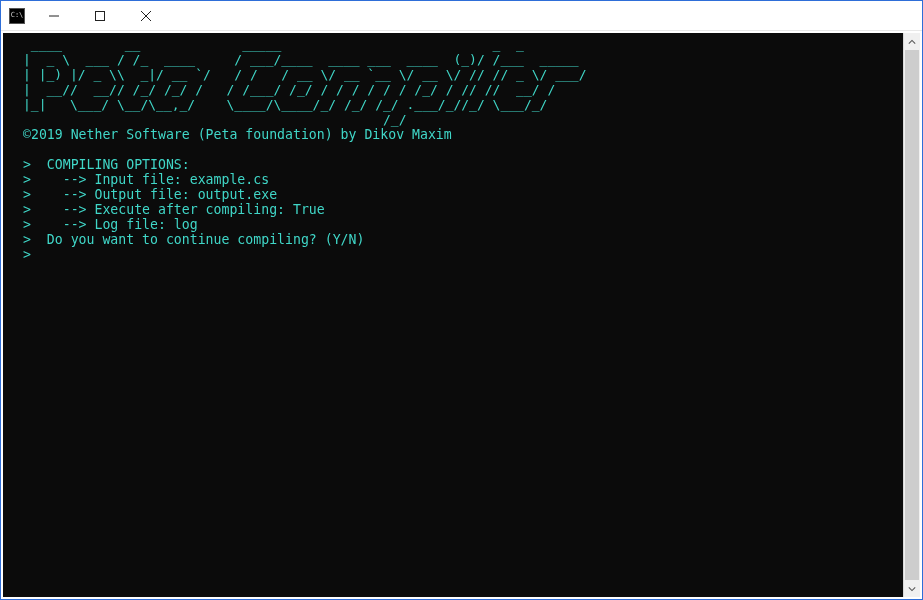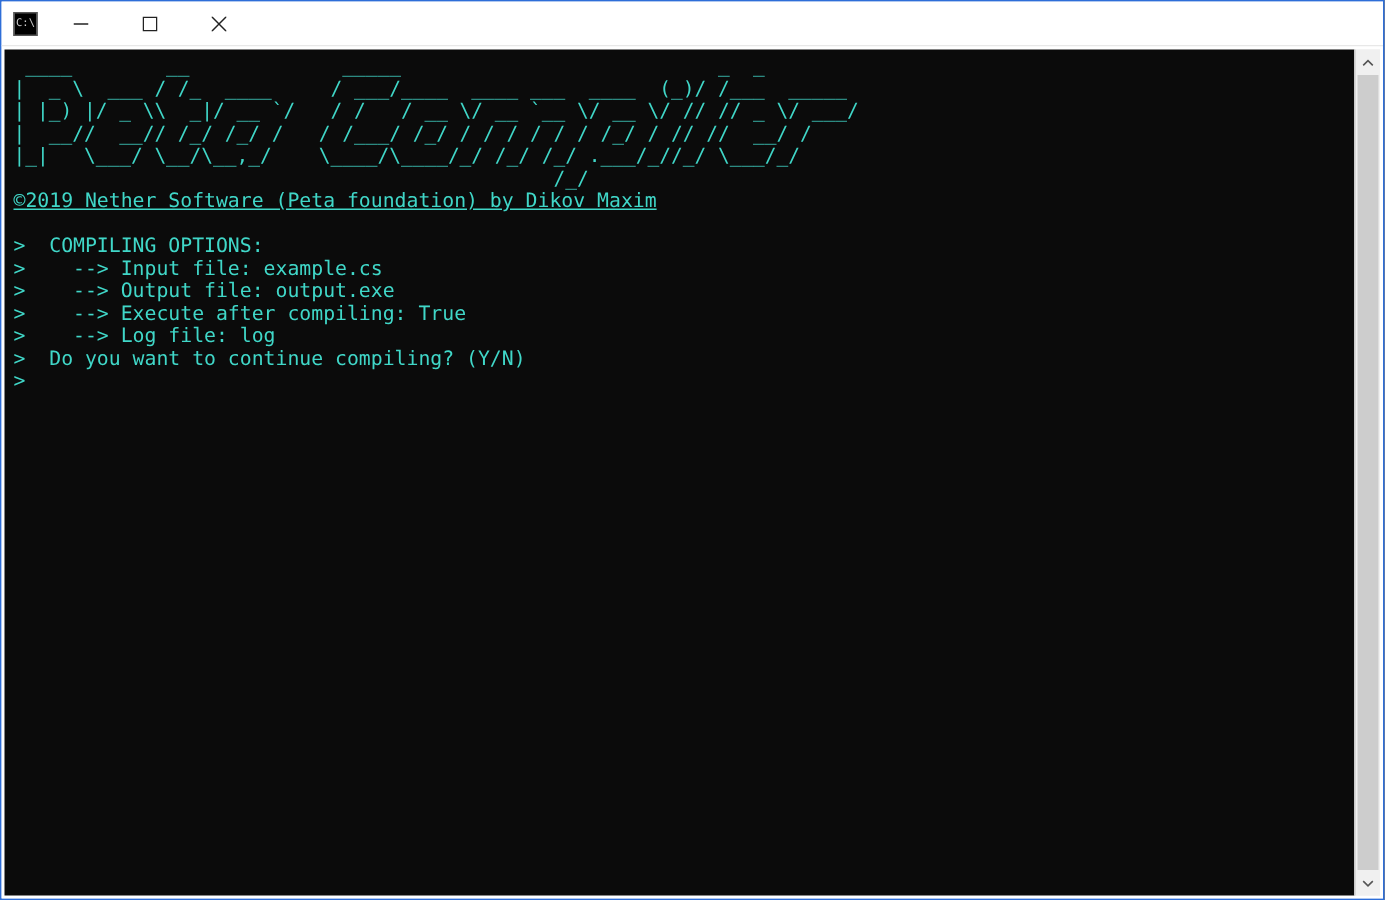--- a/index.html
+++ b/index.html
@@ -60,31 +60,31 @@
     left: 2px; right: 2px; top: 2px; bottom: 2px;
     display: flex;
   }
   .console {
     flex: 1;
     background: #0b0b0b;
     color: #40d7c8;
     font-family: Consolas, "Lucida Console", monospace;
     font-size: 13.2px;
     line-height: 15px;
-    padding: 4px 6px 4px 6px;
+    padding: 4px 6px 4px 20px;
     white-space: pre;
     overflow: hidden;
   }
   .ascii-art {
     color: #40d7c8;
     line-height: 14px;
     font-size: 13px;
     letter-spacing: 0px;
   }
-  .copyright { color: #40d7c8; text-decoration: underline; }
+  .copyright { color: #40d7c8; }
   .scrollbar {
     width: 17px;
     background: #f0f0f0;
     position: relative;
     border-left: 1px solid #d9d9d9;
   }
   .scroll-arrow {
     width: 100%;
     height: 17px;
     display: flex;

